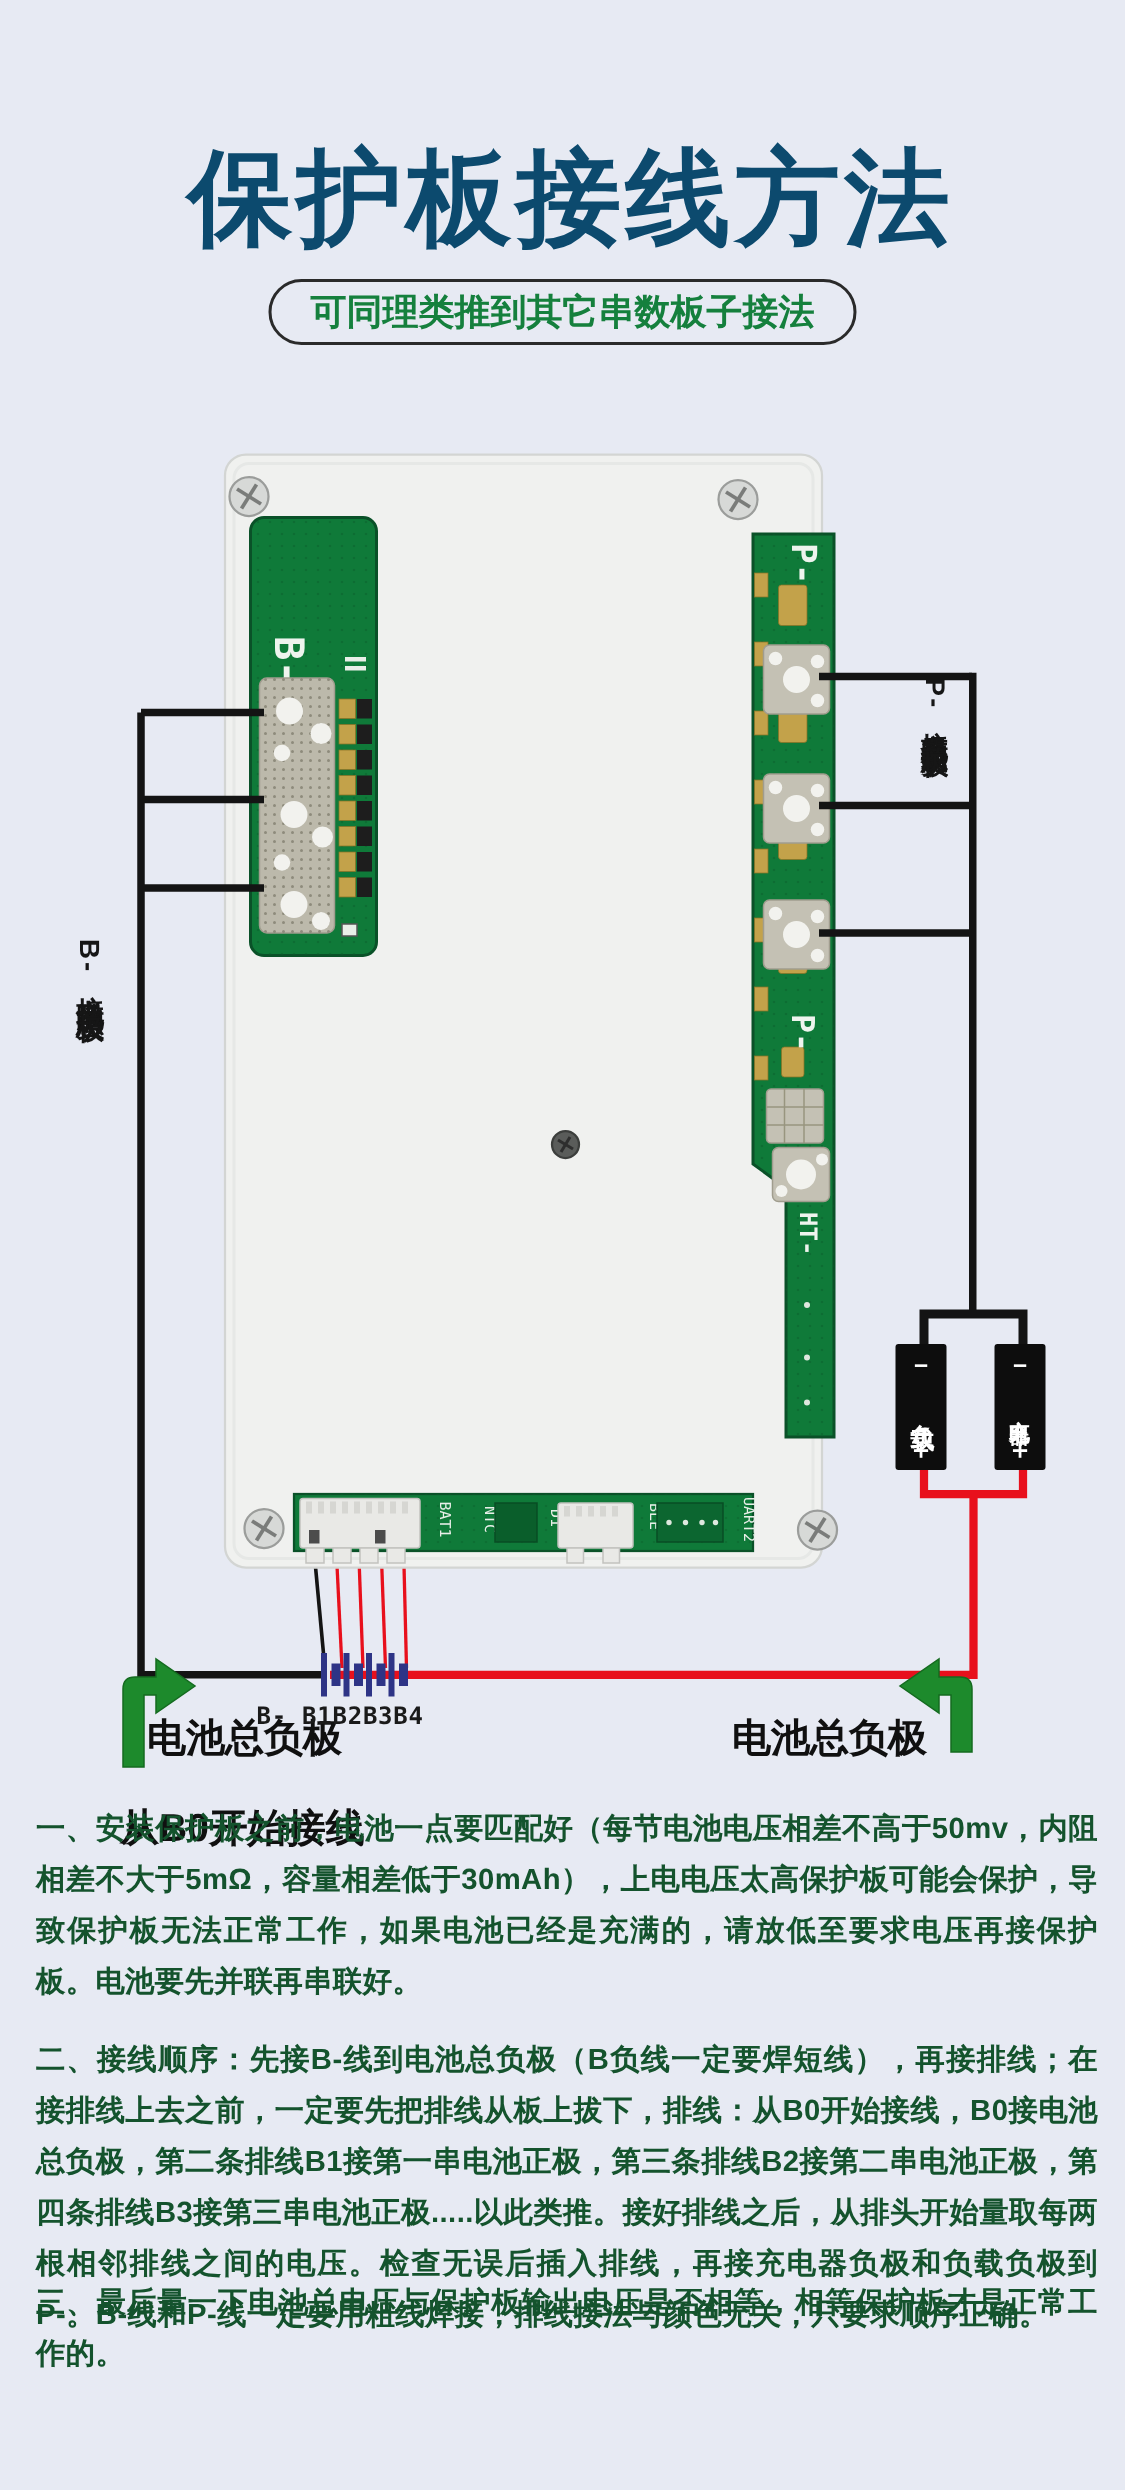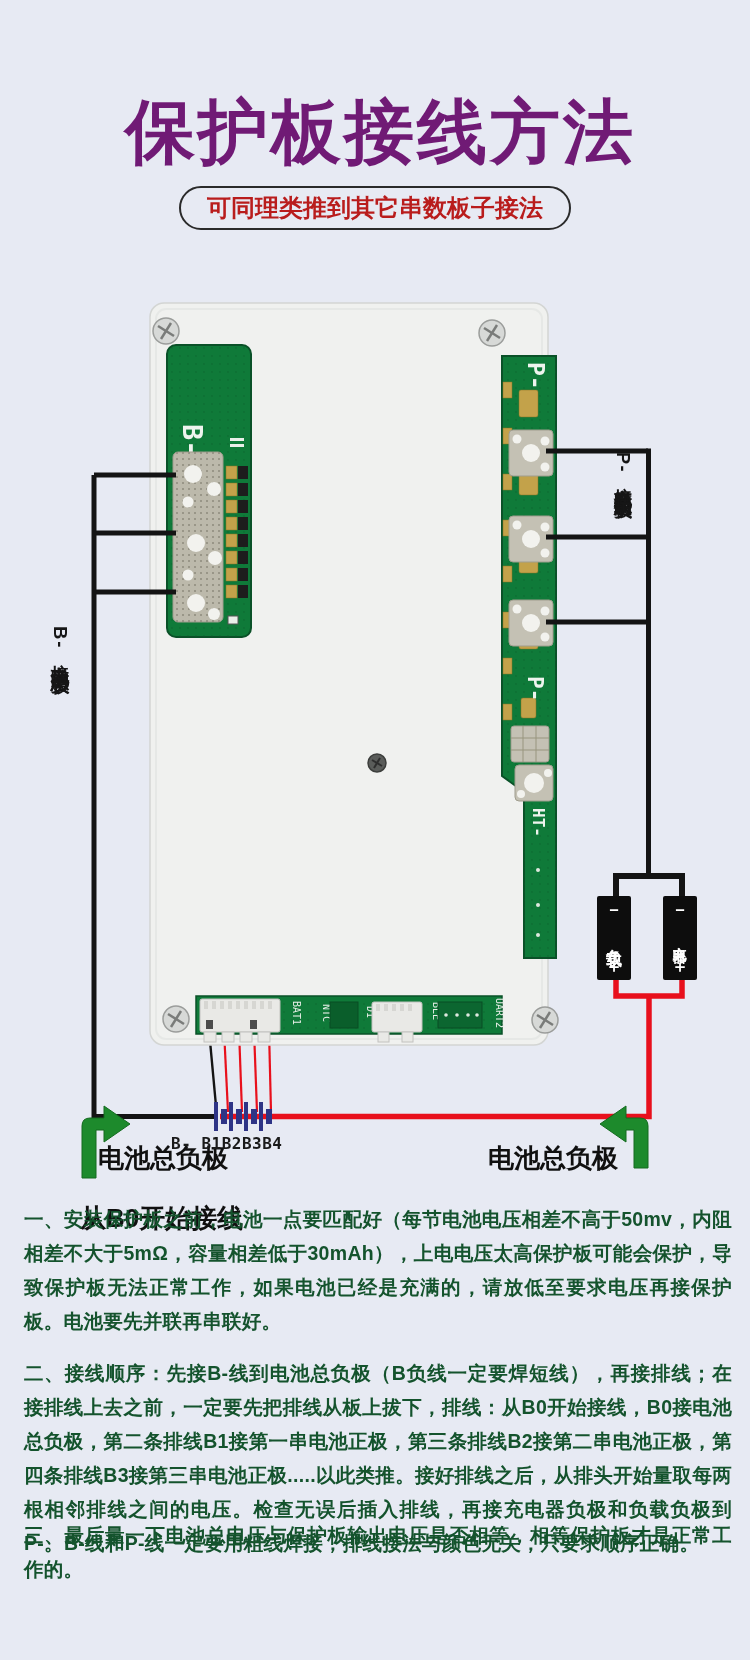--- a/index.html
+++ b/index.html
@@ -4,26 +4,26 @@
 <style>
   html,body{margin:0;padding:0;background:#c9cedb;}
   #page{
     position:relative;width:750px;height:1660px;margin:0 auto;
     background:#e7eaf3;overflow:hidden;
     font-family:"Liberation Sans",sans-serif;color:#1b1b1b;
   }
   .abs{position:absolute;}
   .title{
     left:0;right:0;top:86px;text-align:center;
-    font-size:70px;font-weight:900;letter-spacing:3px;color:#701a75;margin-left:11px;
+    font-size:70px;font-weight:900;letter-spacing:3px;color:#0c4a6e;margin-left:11px;
   }
   .pillwrap{left:0;right:0;top:186px;display:flex;justify-content:center;}
   .pill{
     border:2.5px solid #2a2a2a;border-radius:40px;padding:4px 26px;
-    font-size:24px;font-weight:600;color:#b91c1c;background:transparent;
+    font-size:24px;font-weight:600;color:#15803d;background:transparent;
   }
   svg{position:absolute;left:0;top:0;}
   .vlabel{
     writing-mode:vertical-rl;text-orientation:mixed;
     font-size:18.5px;font-weight:600;color:#161616;letter-spacing:2px;line-height:1;
   }
   .devbox{
     width:34px;height:84px;background:#0d0d0d;color:#fff;
     display:flex;flex-direction:column;align-items:center;justify-content:space-between;
     padding:5px 0;box-sizing:border-box;border-radius:2px;

